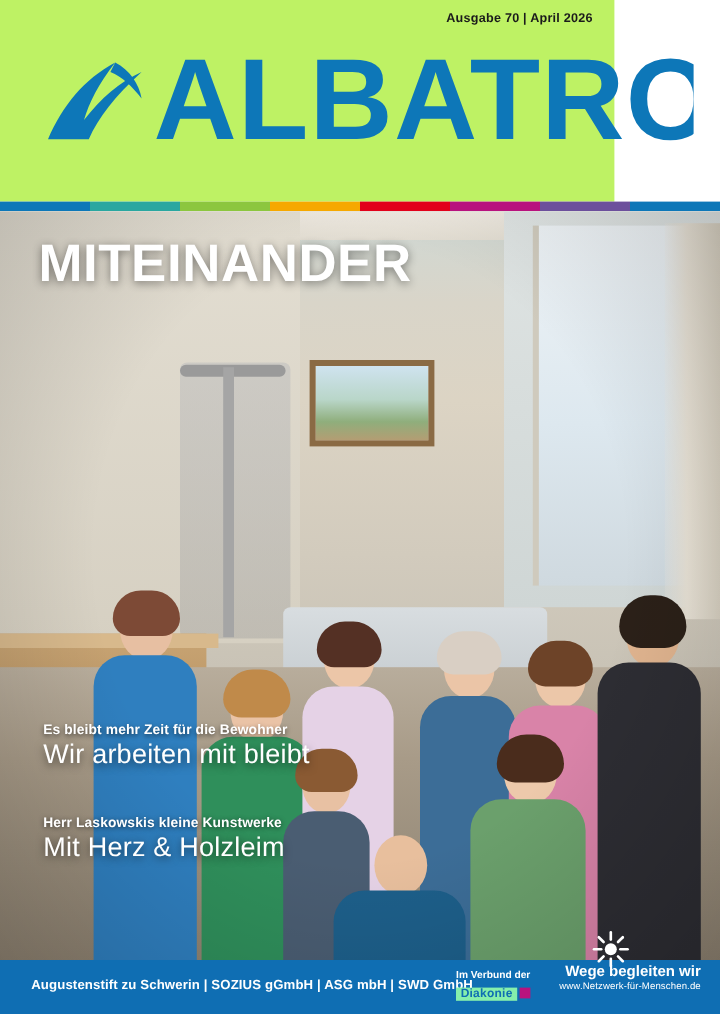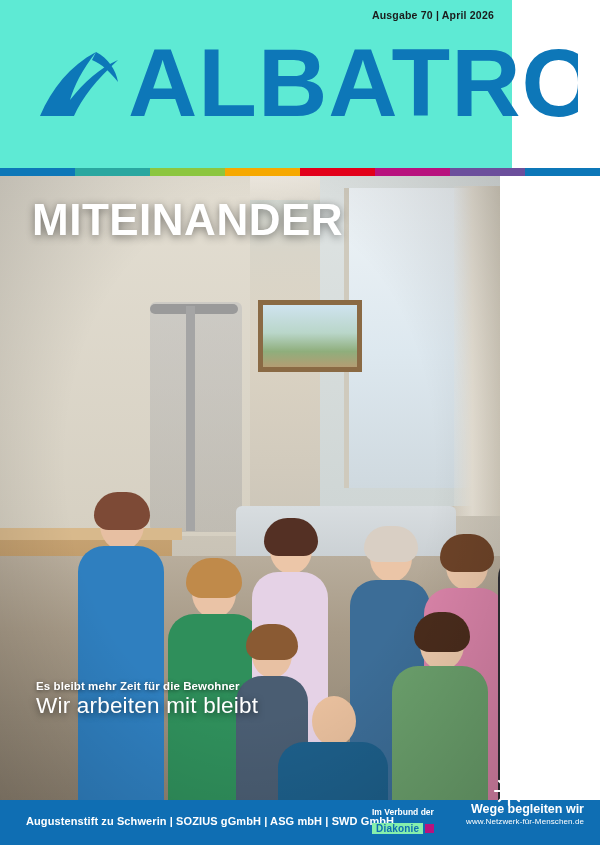--- a/index.html
+++ b/index.html
@@ -5,39 +5,39 @@
   * { margin:0; padding:0; box-sizing:border-box; }
   html,body { background:#ffffff; }
   body {
     width:600px; height:845px;
     font-family:"Liberation Sans", sans-serif;
     position:relative; overflow:hidden;
   }
   .page { position:absolute; inset:0; background:#fff; }
 
   
-  .masthead { position:absolute; left:0; top:0; width:512px; height:168px; background:#5eead4; }
+  .masthead { position:absolute; left:0; top:0; width:512px; height:168px; background:#bef264; }
   .issue-line {
     position:absolute; right:18px; top:9px;
     font-size:10.5px; font-weight:bold; color:#1b1b1b; letter-spacing:.2px;
   }
   .logo-wrap { position:absolute; left:0; top:30px; width:600px; height:100px; }
   .logo-svg { position:absolute; left:22px; top:0; }
   .tagline {
     position:absolute; left:0; top:135px; width:600px; text-align:center;
     font-size:11.5px; font-weight:bold; color:#0d77b8;
     letter-spacing:1.25px;
   }
 
   
   .colorbar { position:absolute; left:0; top:168px; width:600px; height:8px; display:flex; }
   .colorbar span { height:100%; }
 
   
-  .photo { position:absolute; left:0; top:176px; width:500px; height:634px; overflow:hidden; }
+  .photo { position:absolute; left:0; top:176px; width:600px; height:634px; overflow:hidden; }
   .photo-bg {
     position:absolute; inset:0;
     background:
       linear-gradient(180deg,#cfd8d4 0%, #d9d5c9 12%, #dcd4c4 25%, #d2cbbd 45%, #c9c3b6 60%, #b9b3a6 75%, #a89e90 100%);
   }
   
   .wall-left  { position:absolute; left:0; top:0; width:250px; height:360px; background:linear-gradient(180deg,#e3ded2,#d6d0c2); }
   .wall-right { position:absolute; right:0; top:0; width:180px; height:330px; background:linear-gradient(180deg,#dfe4e3,#cfd6d5); }
   .ceiling { position:absolute; left:0; top:0; width:600px; height:24px; background:linear-gradient(180deg,#efeae1,#e2ddd2); }
   .window {
@@ -111,21 +111,21 @@
     text-shadow:0 2px 7px rgba(0,0,0,.55);
   }
 
   
   .footer { position:absolute; left:0; bottom:0; width:600px; height:45px; background:#0f6eb3; }
   .footer-text {
     position:absolute; left:26px; top:15px;
     color:#fff; font-size:11px; font-weight:bold; letter-spacing:.1px;
   }
   .diakonie {
-    position:absolute; left:372px; top:7px; width:78px; text-align:left; color:#fff;
+    position:absolute; left:372px; top:7px; width:78px; text-align:center; color:#fff;
   }
   .diakonie .d1 { font-size:8.5px; font-weight:bold; line-height:1.25; }
   .diakonie .d2 {
     display:inline-block; background:#86efac; color:#0f6eb3;
     font-size:10px; font-weight:bold; padding:0 4px; margin-top:2px; letter-spacing:.2px;
   }
   .diak-mark {
     display:inline-block; width:9px; height:9px; background:#b8127e;
     vertical-align:-1px; margin-left:2px;
   }
@@ -233,20 +233,24 @@
     <div class="photo-vignette"></div>
 
     <div class="headline">
       <div class="l1">MITEINANDER</div>
     </div>
 
     <div class="teasers">
       <div class="teaser">
         <div class="kicker">Es bleibt mehr Zeit für die Bewohner</div>
         <div class="title">Wir arbeiten mit bleibt</div>
+      </div>
+      <div class="teaser">
+        <div class="kicker">Herr Laskowskis kleine Kunstwerke</div>
+        <div class="title">Mit Herz &amp; Holzleim</div>
       </div>
     </div>
   </div>
 
   <div class="footer">
     <div class="footer-text">Augustenstift zu Schwerin | SOZIUS gGmbH | ASG mbH | SWD GmbH</div>
 
     <div class="diakonie">
       <div class="d1">Im Verbund der</div>
       <div><span class="d2">Diakonie</span><span class="diak-mark"></span></div>

